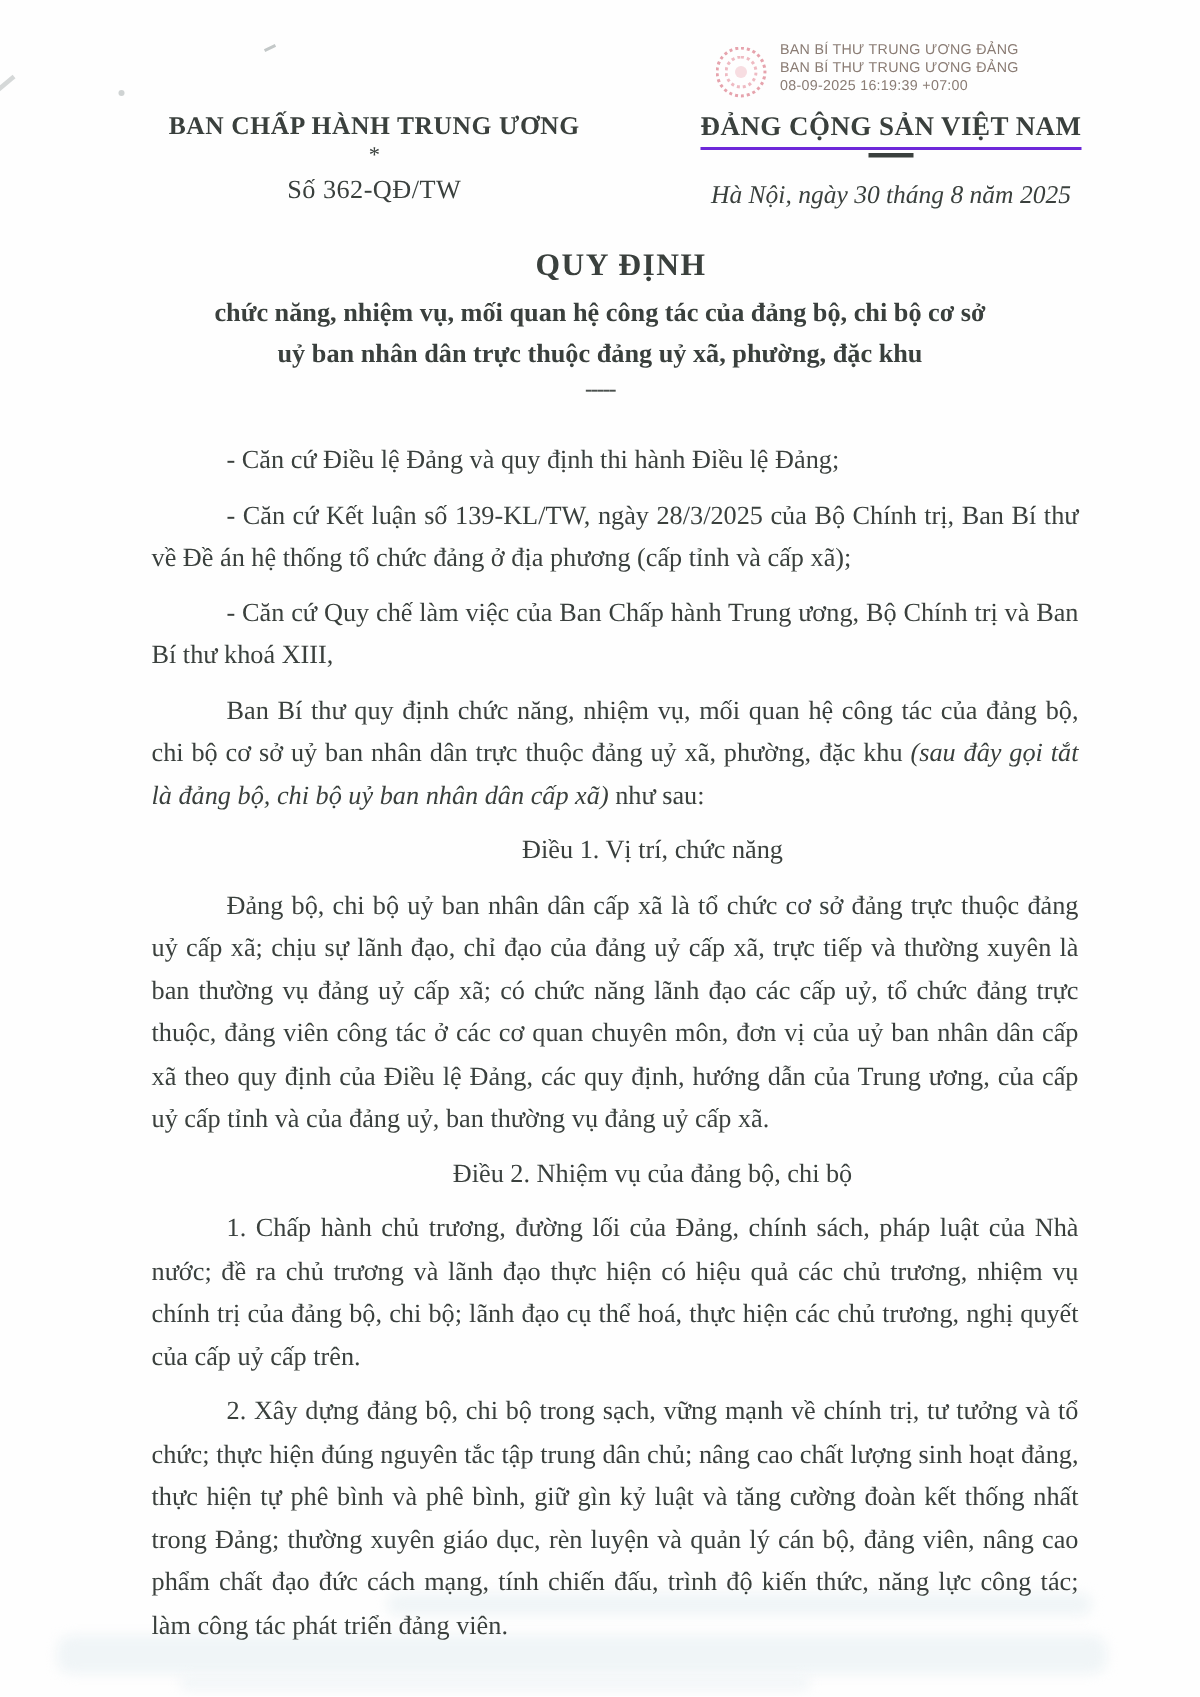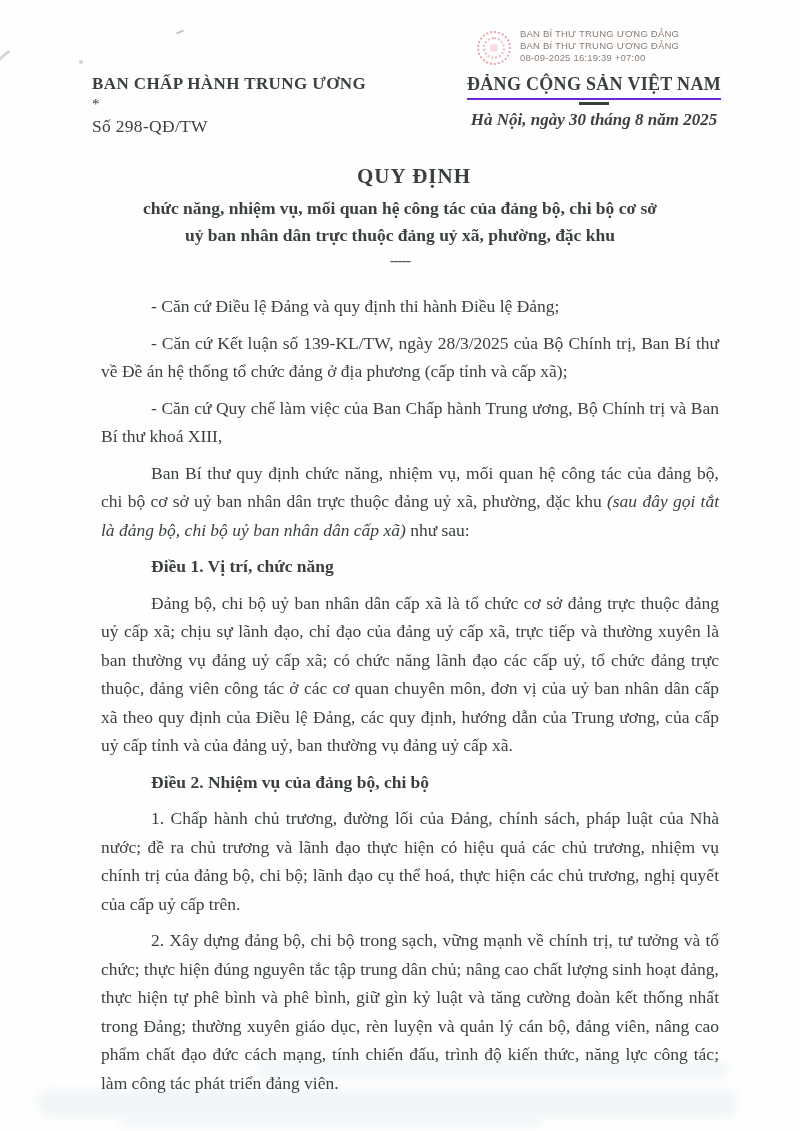--- a/index.html
+++ b/index.html
@@ -24,45 +24,45 @@
     content:""; position:absolute; inset:11px; border-radius:50%;
     background:#f0bcc4; opacity:.6;
   }
   .stamp-lines {
     font-family:"Liberation Sans","DejaVu Sans",sans-serif;
     font-size:9.5px; line-height:12px; color:#8a7c74; letter-spacing:.2px;
     white-space:nowrap;
   }
 
   
-  .header-left  { position:absolute; top:74px; left:92px;  width:315px; z-index:2;font-family:Liberation Serif, serif; }
+  .header-left  { position:absolute; top:74px; left:92px;  width:315px; text-align:center; z-index:2;font-family:Liberation Serif, serif; }
   .header-right { position:absolute; top:74px; left:438px; width:312px; text-align:center; z-index:2; }
   .org-name  { font-size:17px; font-weight:bold; letter-spacing:.4px; }
   .star-sep  { font-size:15px; line-height:14px; margin-top:3px; }
   .doc-number{ font-size:17.5px; margin-top:5px; letter-spacing:.3px; }
   .party-name{
     display:inline-block; font-size:18px; font-weight:bold; letter-spacing:.3px;
     padding-bottom:3px; border-bottom:2px solid #6d28d9;
   }
   .party-dash{ width:30px; height:3px; background:#3a403d; margin:2px auto 0; }
-  .place-date{ font-size:17px; font-style:italic; font-weight:700; margin-top:5px;text-align:center; }
+  .place-date{ font-size:17px; font-style:italic; font-weight:400; margin-top:15px;text-align:center; }
 
   
   .title-block { position:absolute; top:164px; left:0; width:800px; text-align:center; z-index:2; }
   .doc-kind { font-size:21px; font-weight:bold; letter-spacing:1px;margin-left:28px; }
   .subtitle { font-size:17.5px; font-weight:bold; line-height:27px; margin-top:6px; }
   .title-sep{ font-size:15px; font-weight:bold; letter-spacing:-1px; margin-top:3px; color:#4a504d; }
 
   
   .doc-body { position:absolute; top:292px; left:101px; width:634px; z-index:1; }
   .doc-body p {
     margin:0 16px 8px 0; font-size:17.5px; line-height:28.5px;
     text-align:justify; text-indent:50px;
   }
-  .doc-body p.heading { font-weight:bold; margin-top:3px; text-align:left; }
+  .doc-body p.heading { font-weight:normal; margin-top:3px; text-align:center; }
   .doc-body em { font-style:italic; }
 
   
   .bleed { position:absolute; background:#f0f5f7; filter:blur(4px); border-radius:10px; z-index:0; }
   .bleed.b1 { top:1062px; left:258px; width:470px; height:15px; }
   .bleed.b2 { top:1090px; left:38px;  width:700px; height:26px; }
   .bleed.b3 { top:1118px; left:120px; width:420px; height:8px;  }
   .speck { position:absolute; background:#c3c8c8; z-index:0; }
   .speck.s1 { top:31px;  left:176px; width:8px; height:2px; transform:rotate(-25deg); }
   .speck.s2 { top:60px;  left:79px;  width:4px; height:4px; border-radius:50%; opacity:.8; }
@@ -82,21 +82,21 @@
     <div class="stamp-lines">
       <div>BAN BÍ THƯ TRUNG ƯƠNG ĐẢNG</div>
       <div>BAN BÍ THƯ TRUNG ƯƠNG ĐẢNG</div>
       <div>08-09-2025 16:19:39 +07:00</div>
     </div>
   </div>
 
   <div class="header-left">
     <div class="org-name">BAN CHẤP HÀNH TRUNG ƯƠNG</div>
     <div class="star-sep">*</div>
-    <div class="doc-number">Số 298-QĐ/TW</div>
+    <div class="doc-number">Số 362-QĐ/TW</div>
   </div>
 
   <div class="header-right">
     <span class="party-name">ĐẢNG CỘNG SẢN VIỆT NAM</span>
     <div class="party-dash"></div>
     <div class="place-date">Hà Nội, ngày 30 tháng 8 năm 2025</div>
   </div>
 
   <div class="title-block">
     <div class="doc-kind">QUY ĐỊNH</div>

